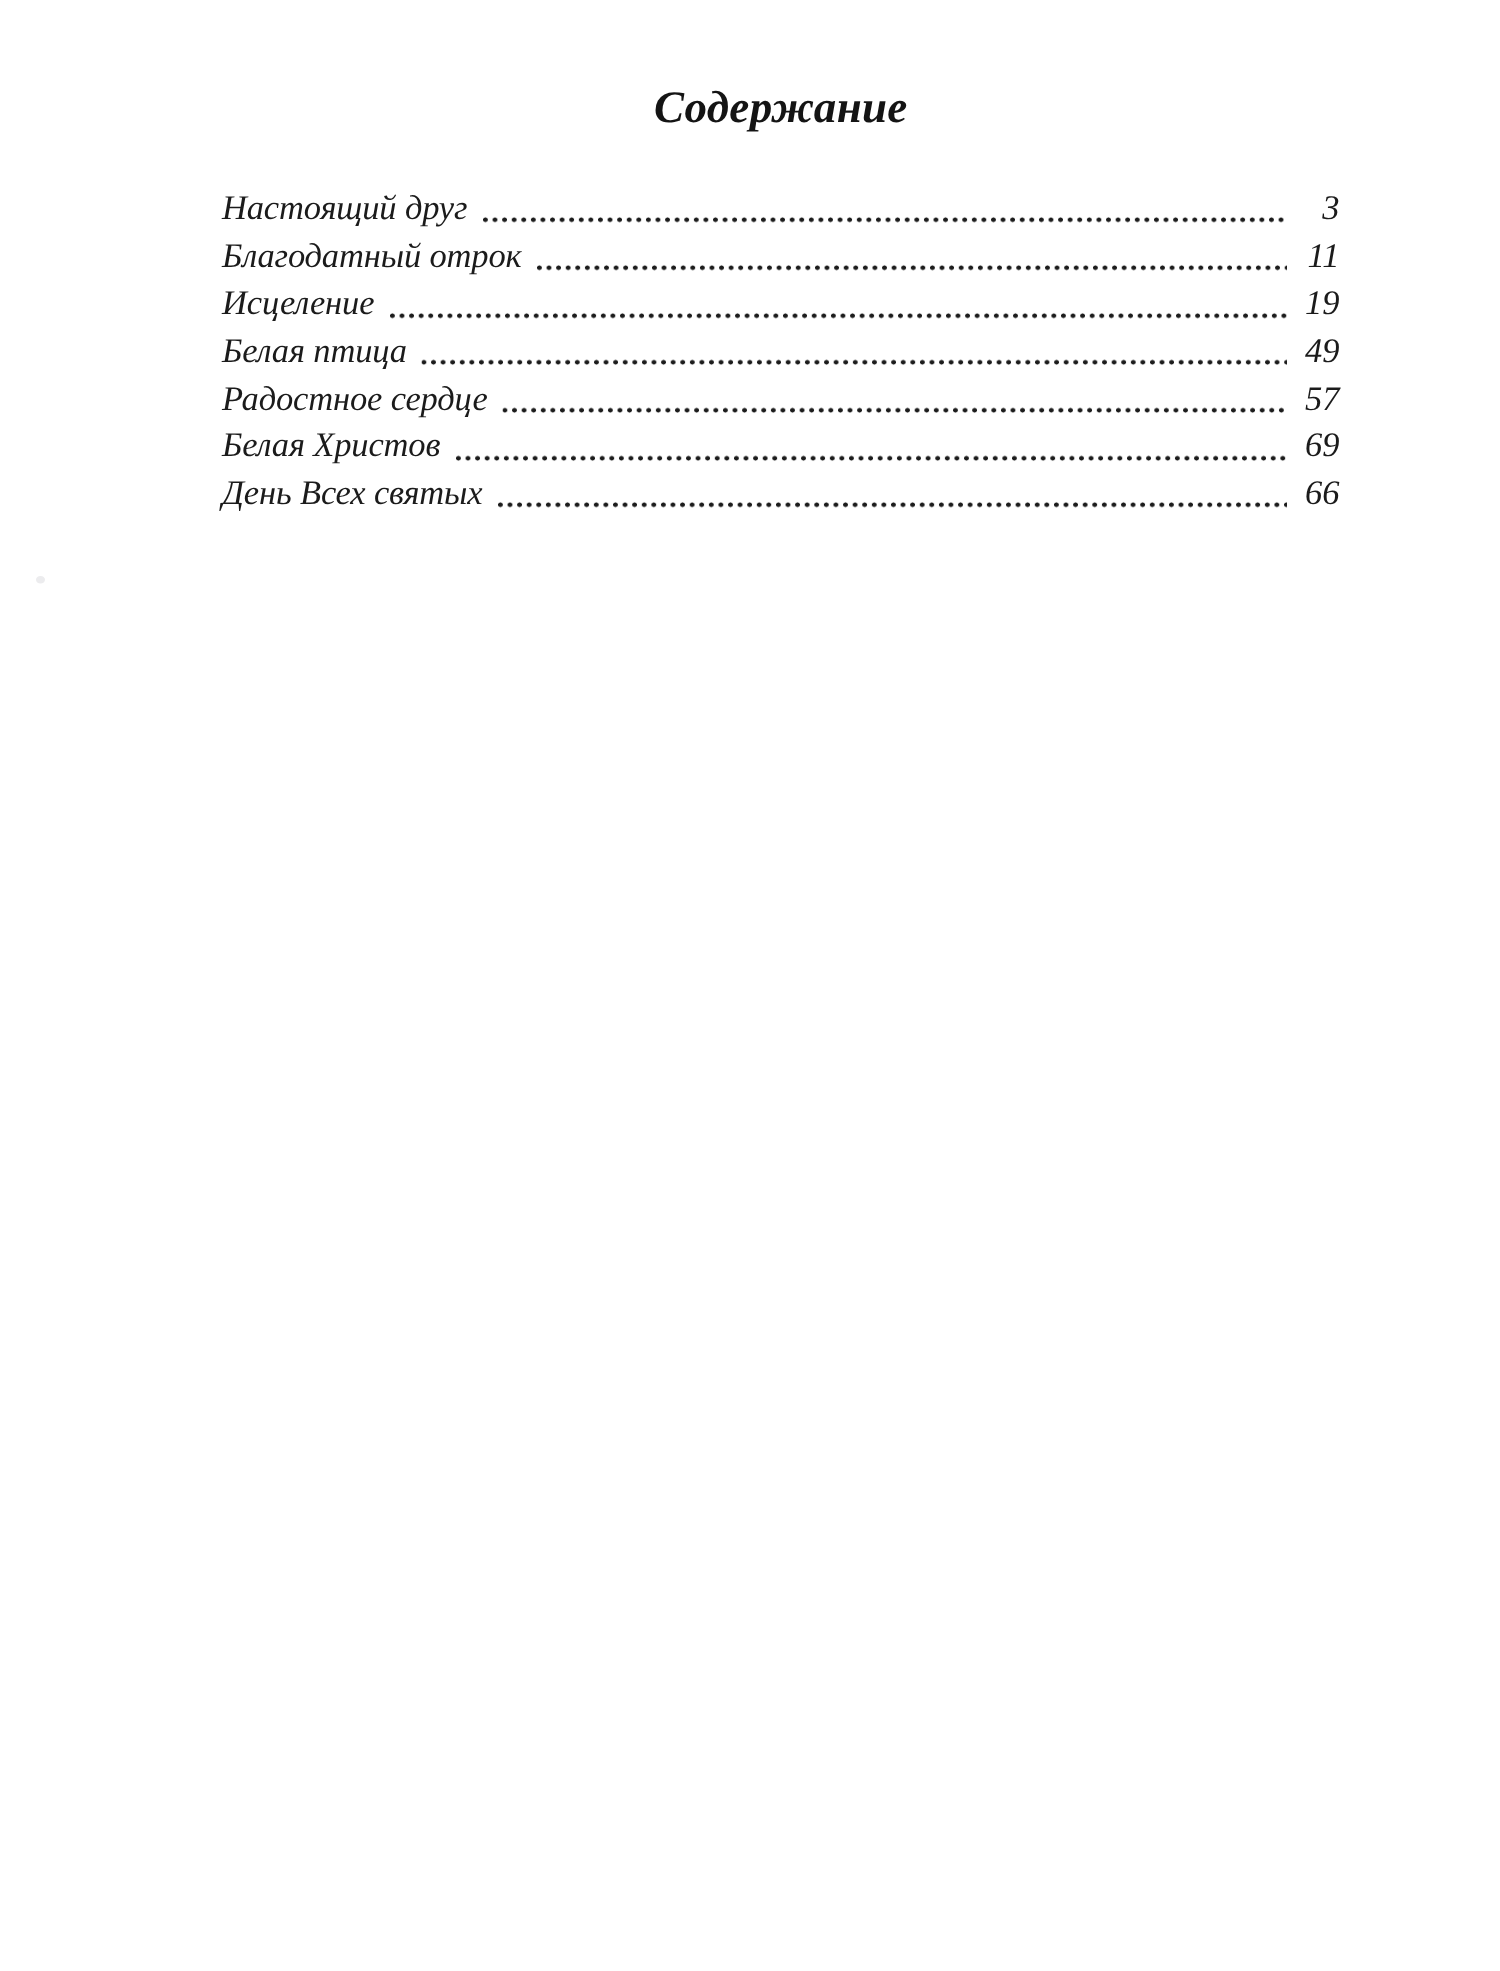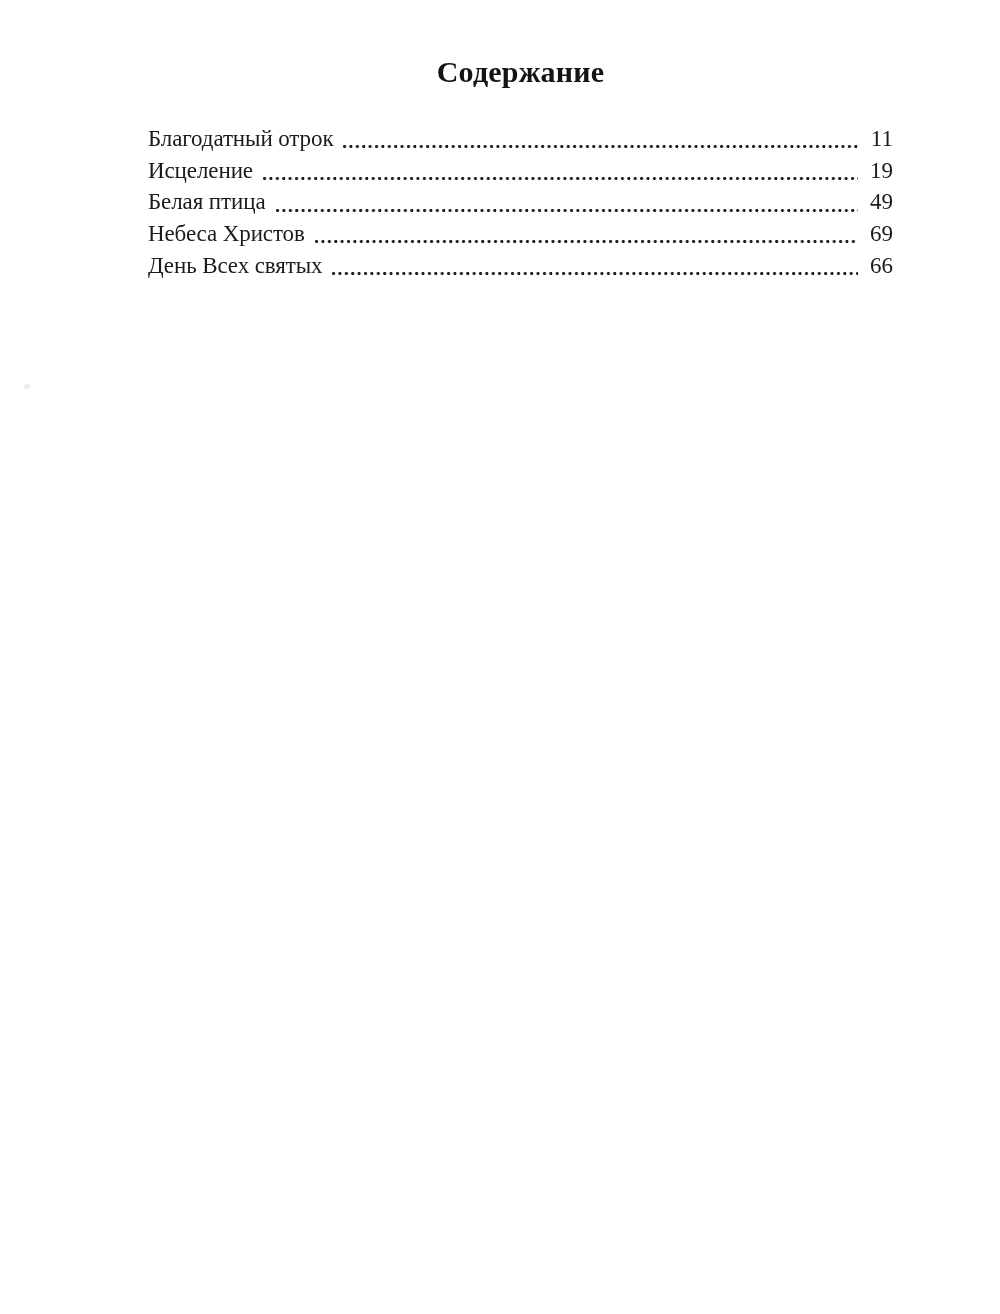--- a/index.html
+++ b/index.html
@@ -1,15 +1,15 @@
 <!DOCTYPE html>
 <html><head>
 <meta charset="utf-8">
 <style>
-  * { margin: 0; padding: 0; box-sizing: border-box; }
+  * { margin: 0; padding: 0; box-sizing: border-box; font-style: italic; }
 
   html, body {
     background: #ffffff;
   }
 
   .page {
     position: relative;
     width: 1000px;
     height: 1314px;
     background: #ffffff;
@@ -85,36 +85,46 @@
 <body>
 
 <div class="page">
   <span class="scan-speck"></span>
 
   <div class="content">
     <h1 class="toc-heading">Содержание</h1>
 
     <ul class="toc-list">
       <li class="toc-row">
+        <span class="toc-title">Настоящий друг</span>
+        <span class="toc-leader"></span>
+        <span class="toc-page">3</span>
+      </li>
+      <li class="toc-row">
         <span class="toc-title">Благодатный отрок</span>
         <span class="toc-leader"></span>
         <span class="toc-page">11</span>
       </li>
       <li class="toc-row">
         <span class="toc-title">Исцеление</span>
         <span class="toc-leader"></span>
         <span class="toc-page">19</span>
       </li>
       <li class="toc-row">
         <span class="toc-title">Белая птица</span>
         <span class="toc-leader"></span>
         <span class="toc-page">49</span>
       </li>
       <li class="toc-row">
-        <span class="toc-title">Небеса Христов</span>
+        <span class="toc-title">Радостное сердце</span>
+        <span class="toc-leader"></span>
+        <span class="toc-page">57</span>
+      </li>
+      <li class="toc-row">
+        <span class="toc-title">Белая Христов</span>
         <span class="toc-leader"></span>
         <span class="toc-page">69</span>
       </li>
       <li class="toc-row">
         <span class="toc-title">День Всех святых</span>
         <span class="toc-leader"></span>
         <span class="toc-page">66</span>
       </li>
     </ul>
   </div>

